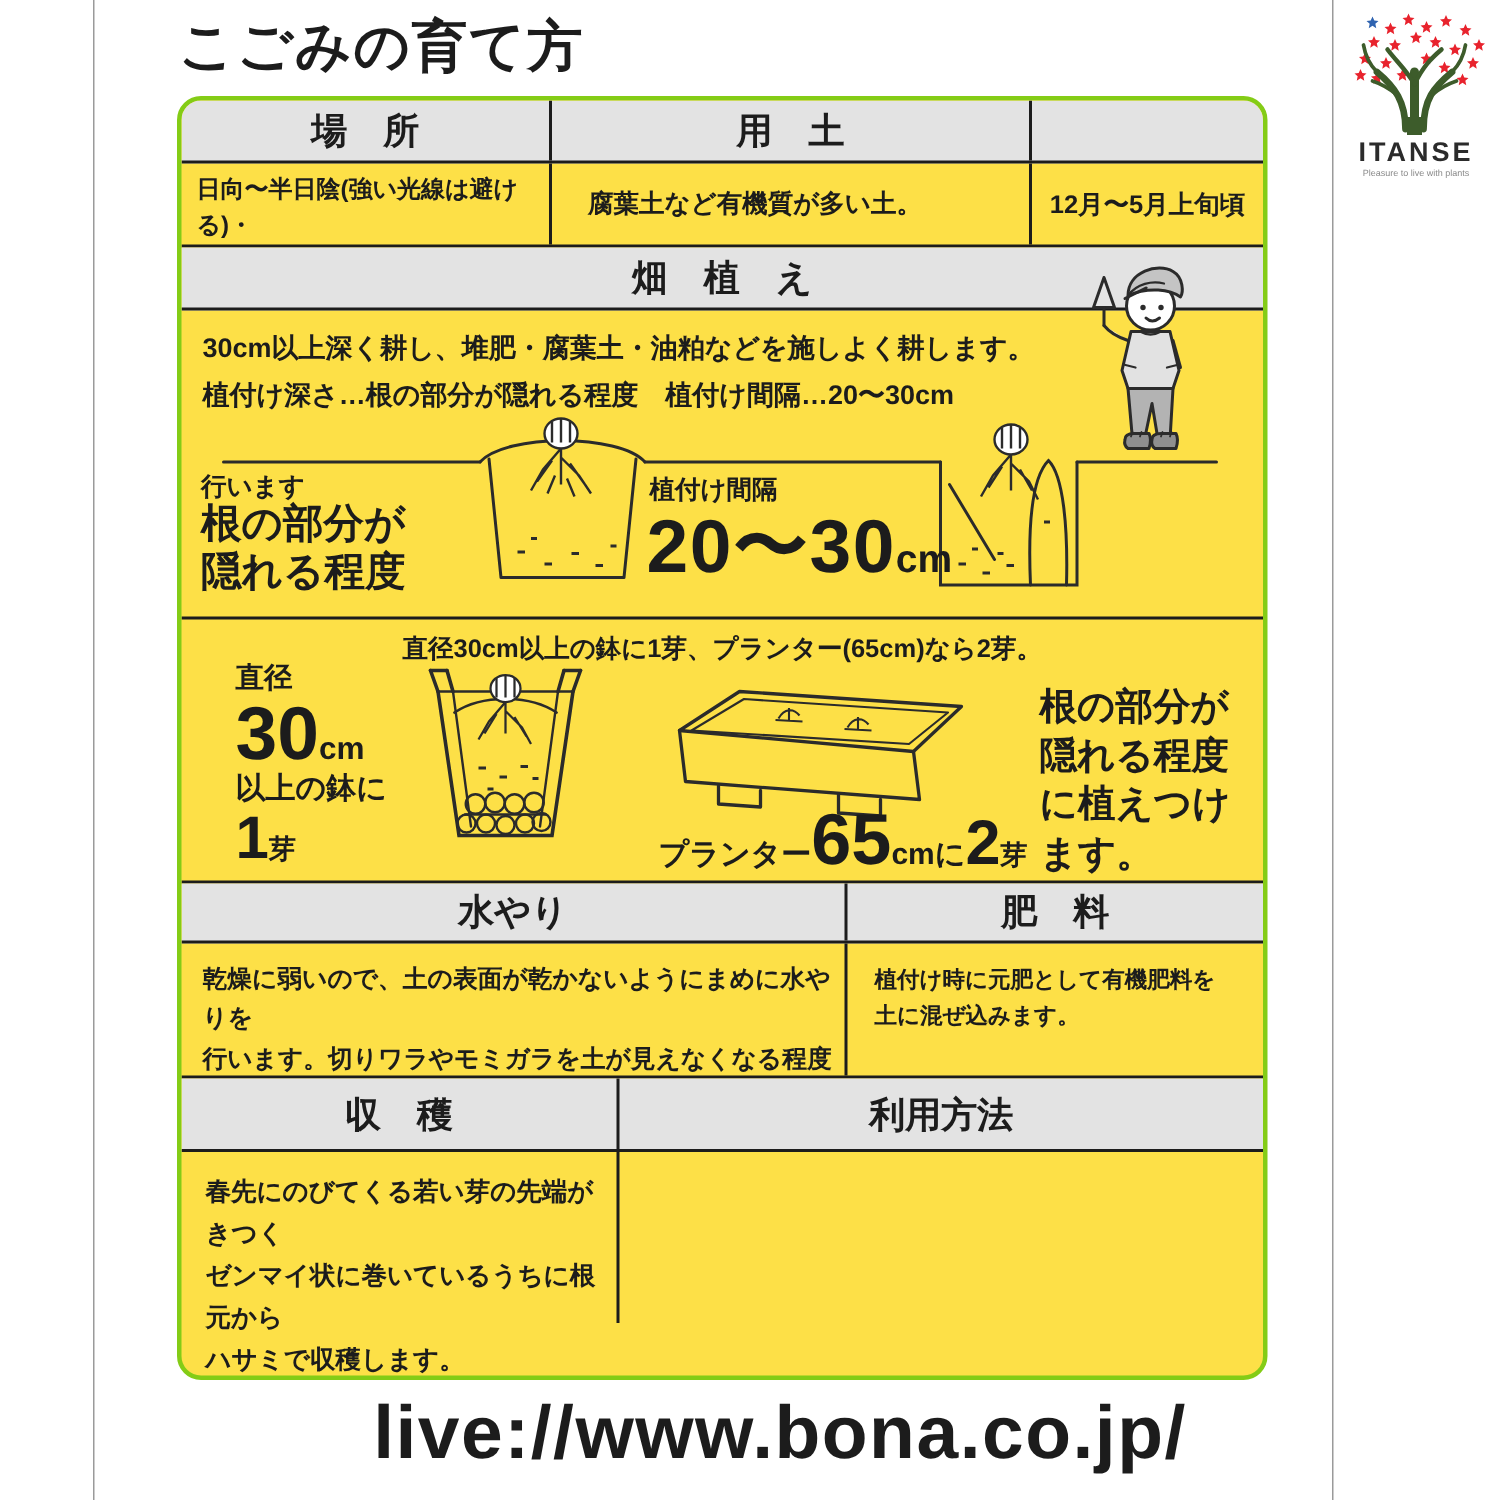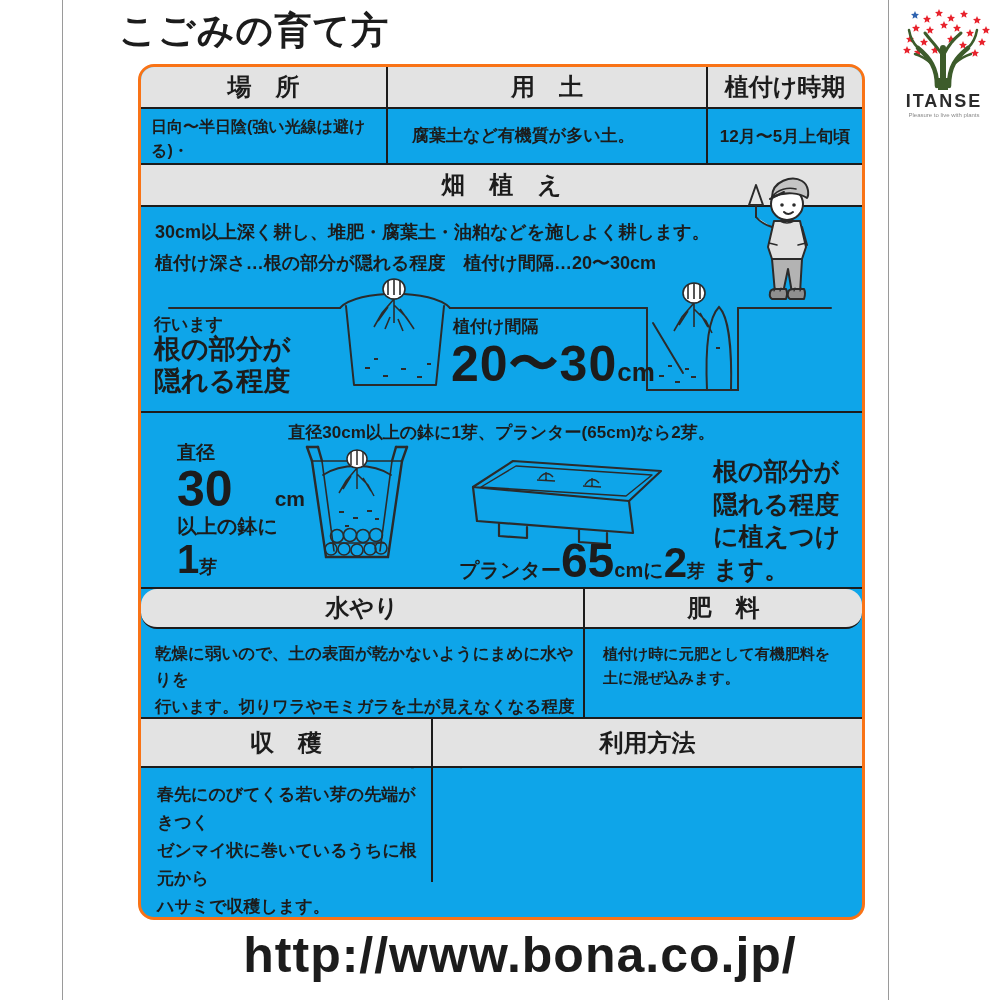--- a/index.html
+++ b/index.html
@@ -13,21 +13,21 @@
   .edge-left{left:62px;}
   .edge-right{left:888px;}
 
   .doc-title{position:absolute;left:119px;top:6px;font-size:37px;font-weight:bold;letter-spacing:1px;}
 
   
   .logo{position:absolute;left:891px;top:6px;width:106px;text-align:center;}
 
   
   .tbl{position:absolute;left:118px;top:64px;width:727px;height:856px;box-sizing:border-box;
-       border:3px solid #f97316;border-radius:16px;overflow:hidden;background:#0ea5e9;margin-left:20px;}
+       border:3px solid #84cc16;border-radius:16px;overflow:hidden;background:#fde047;}
   .row{position:relative;width:100%;box-sizing:border-box;border-bottom:2px solid #1c1c1c;display:flex;}
   .row.last{border-bottom:none;}
   .hrow{background:#e3e3e3;}
   .cell{box-sizing:border-box;position:relative;}
   .cell.div{border-right:2px solid #1c1c1c;}
   .hcell{display:flex;align-items:center;justify-content:center;font-weight:bold;font-size:24px;}
   .btxt{font-weight:bold;white-space:pre-line;}
 
   .r1h{height:42px;}
   .r1b{height:56px;}
@@ -48,38 +48,38 @@
   .depth-value{position:absolute;left:13px;top:126px;font-size:27px;font-weight:bold;line-height:1.2;}
   .spacing-label{position:absolute;left:312px;top:108px;font-size:17px;font-weight:bold;}
   .spacing-value{position:absolute;left:310px;top:124px;display:flex;align-items:baseline;font-weight:bold;}
   .spacing-value .big{font-size:50px;letter-spacing:1px;}
   .spacing-value .unit{font-size:26px;}
   .boy-svg{position:absolute;left:595px;top:100px;width:100px;height:143px;z-index:5;}
 
   .hachi-intro{width:100%;text-align:center;font-size:17px;font-weight:bold;padding-top:8px;}
   .pot-spec{position:absolute;left:36px;top:30px;font-weight:bold;line-height:1.08;}
   .pot-spec .l1{font-size:19px;}
-  .pot-spec .l2{display:flex;align-items:baseline;gap:42px;}
+  .pot-spec .l2{display:flex;align-items:baseline;}
   .pot-spec .l2 .big{font-size:50px;line-height:1;}
   .pot-spec .l2 .unit{font-size:21px;}
   .pot-spec .l3{font-size:20px;margin-top:2px;}
   .pot-spec .l4{display:flex;align-items:baseline;margin-top:2px;}
   .pot-spec .l4 .big{font-size:40px;line-height:1;}
   .pot-spec .l4 .unit{font-size:18px;}
   .pot-svg{position:absolute;left:146px;top:28px;}
   .planter-svg{position:absolute;left:318px;top:36px;}
   .planter-caption{position:absolute;left:318px;top:124px;display:flex;align-items:baseline;font-weight:bold;}
   .planter-caption .lab{font-size:20px;}
   .planter-caption .big{font-size:48px;line-height:1;}
   .planter-caption .unit{font-size:20px;}
   .planter-caption .big2{font-size:42px;line-height:1;}
   .planter-caption .unit2{font-size:18px;}
   .hachi-note{position:absolute;left:572px;top:42px;font-size:25px;font-weight:bold;line-height:1.3;white-space:pre-line;}
 
-  .mzH{height:40px;border-radius:16px;}
+  .mzH{height:40px;}
   .mzB{height:90px;}
   .cw1{width:444px;}
   .cw2{flex:1;}
   .mz-body{font-size:16.5px;line-height:1.6;padding:11px 8px 0 14px;}
   .fert-body{font-size:15px;line-height:1.6;padding:13px 0 0 18px;}
 
   .skH{height:49px;}
   .skB{height:114px;}
   .ch1{width:292px;}
   .ch2{flex:1;}
@@ -146,21 +146,20 @@
       <text x="53" y="101" font-size="18" letter-spacing="2" text-anchor="middle" fill="#2b2b2b" font-weight="bold">ITANSE</text>
       <text x="53" y="111" font-size="6" text-anchor="middle" fill="#8a8a8a">Pleasure to live with plants</text>
     </svg>
   </div>
 
   <div class="tbl">
 
     <div class="row hrow r1h">
       <div class="cell div c1 hcell">場　所</div>
       <div class="cell div c2 hcell">用　土</div>
-      <div class="cell c3 hcell">植付け時期</div>
     </div>
 
     <div class="row r1b">
       <div class="cell div c1 btxt loc-body">日向〜半日陰(強い光線は避ける)・
 比較的水もちのよい場所</div>
       <div class="cell div c2 btxt soil-body">腐葉土など有機質が多い土。</div>
       <div class="cell c3 btxt time-body">12月〜5月上旬頃</div>
     </div>
 
     <div class="row hrow secH">
@@ -351,15 +350,15 @@
         <path d="M36,92 L66,92 L64,126 L56,126 L52,102 L47,126 L39,126 Z" fill="#b3b3b3"></path>
 
         <path d="M34,126 Q34,122 40,122 L50,122 Q52,126 50,132 L36,132 Q33,130 34,126 Z" fill="#8f8f8f"></path>
         <path d="M52,126 Q52,122 58,122 L68,122 Q70,126 68,132 L54,132 Q51,130 52,126 Z" fill="#8f8f8f"></path>
         <path d="M38,124 L39,121 M44,124 L45,121 M58,124 L59,121 M64,124 L65,121" stroke-width="1.2"></path>
       </g>
     </svg>
 
   </div>
 
-  <div class="url">http://www.bona.co.jp/</div>
+  <div class="url">live://www.bona.co.jp/</div>
 
 </div>
 
 </body></html>

